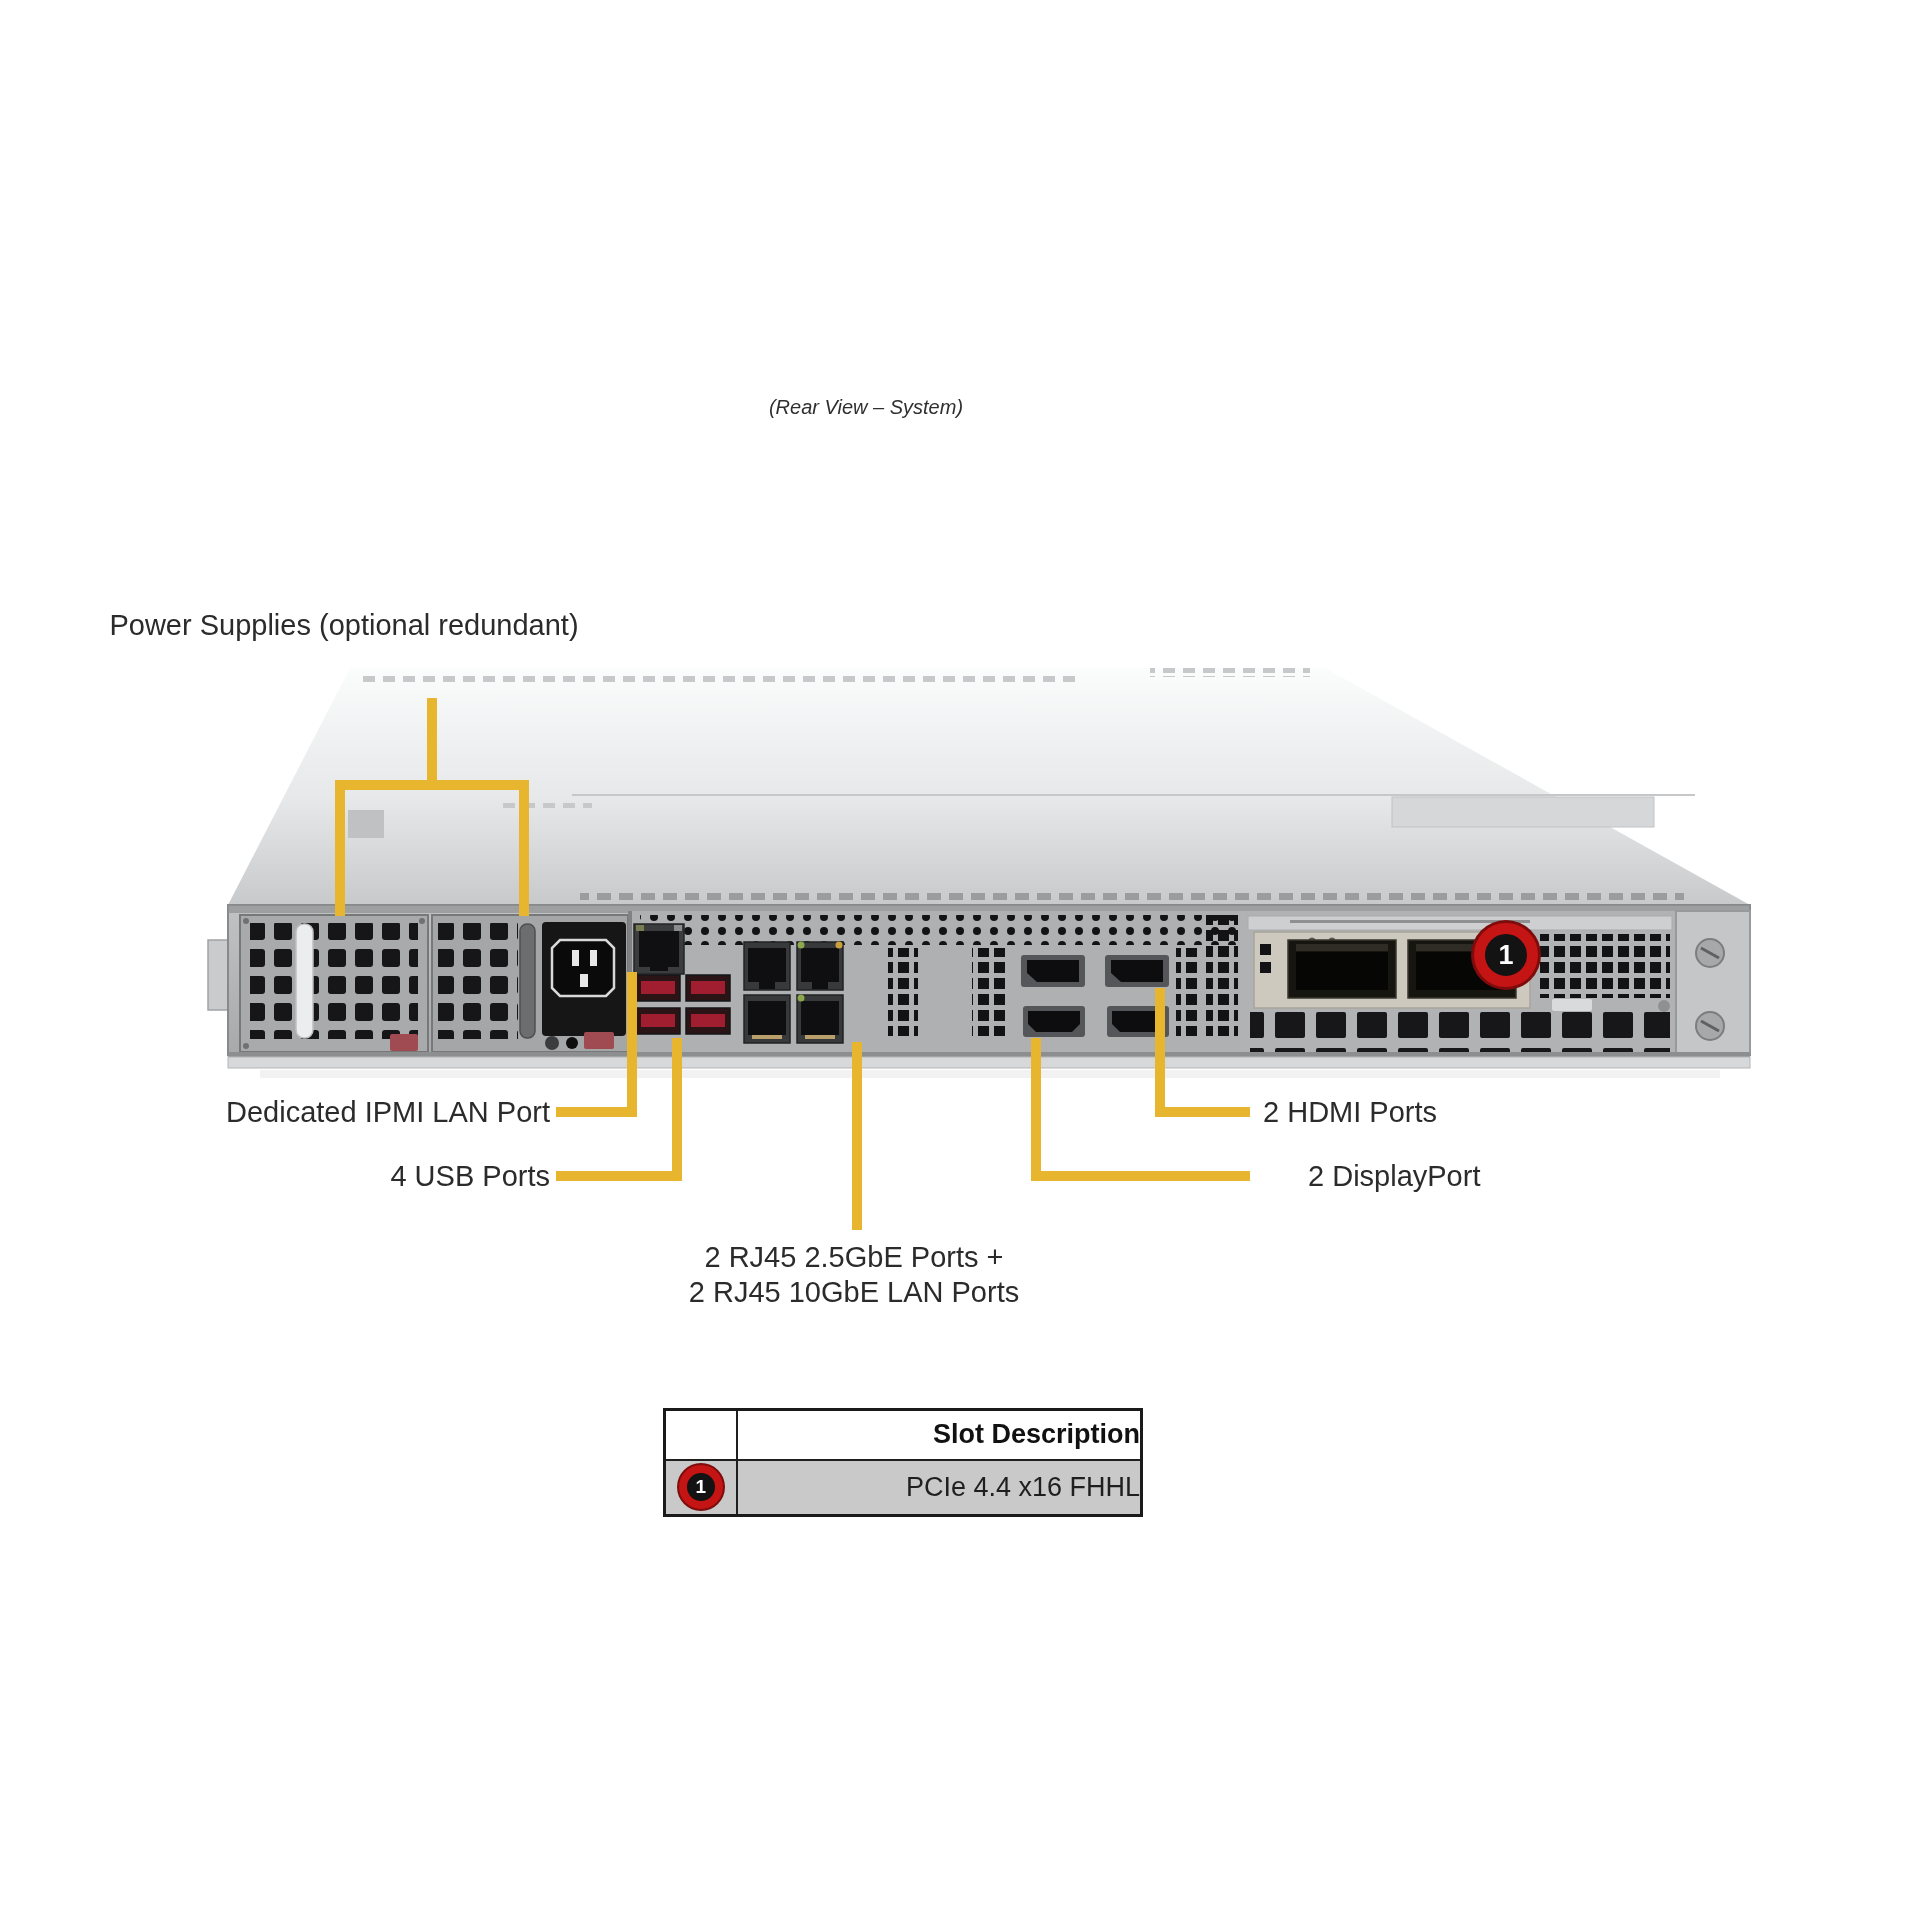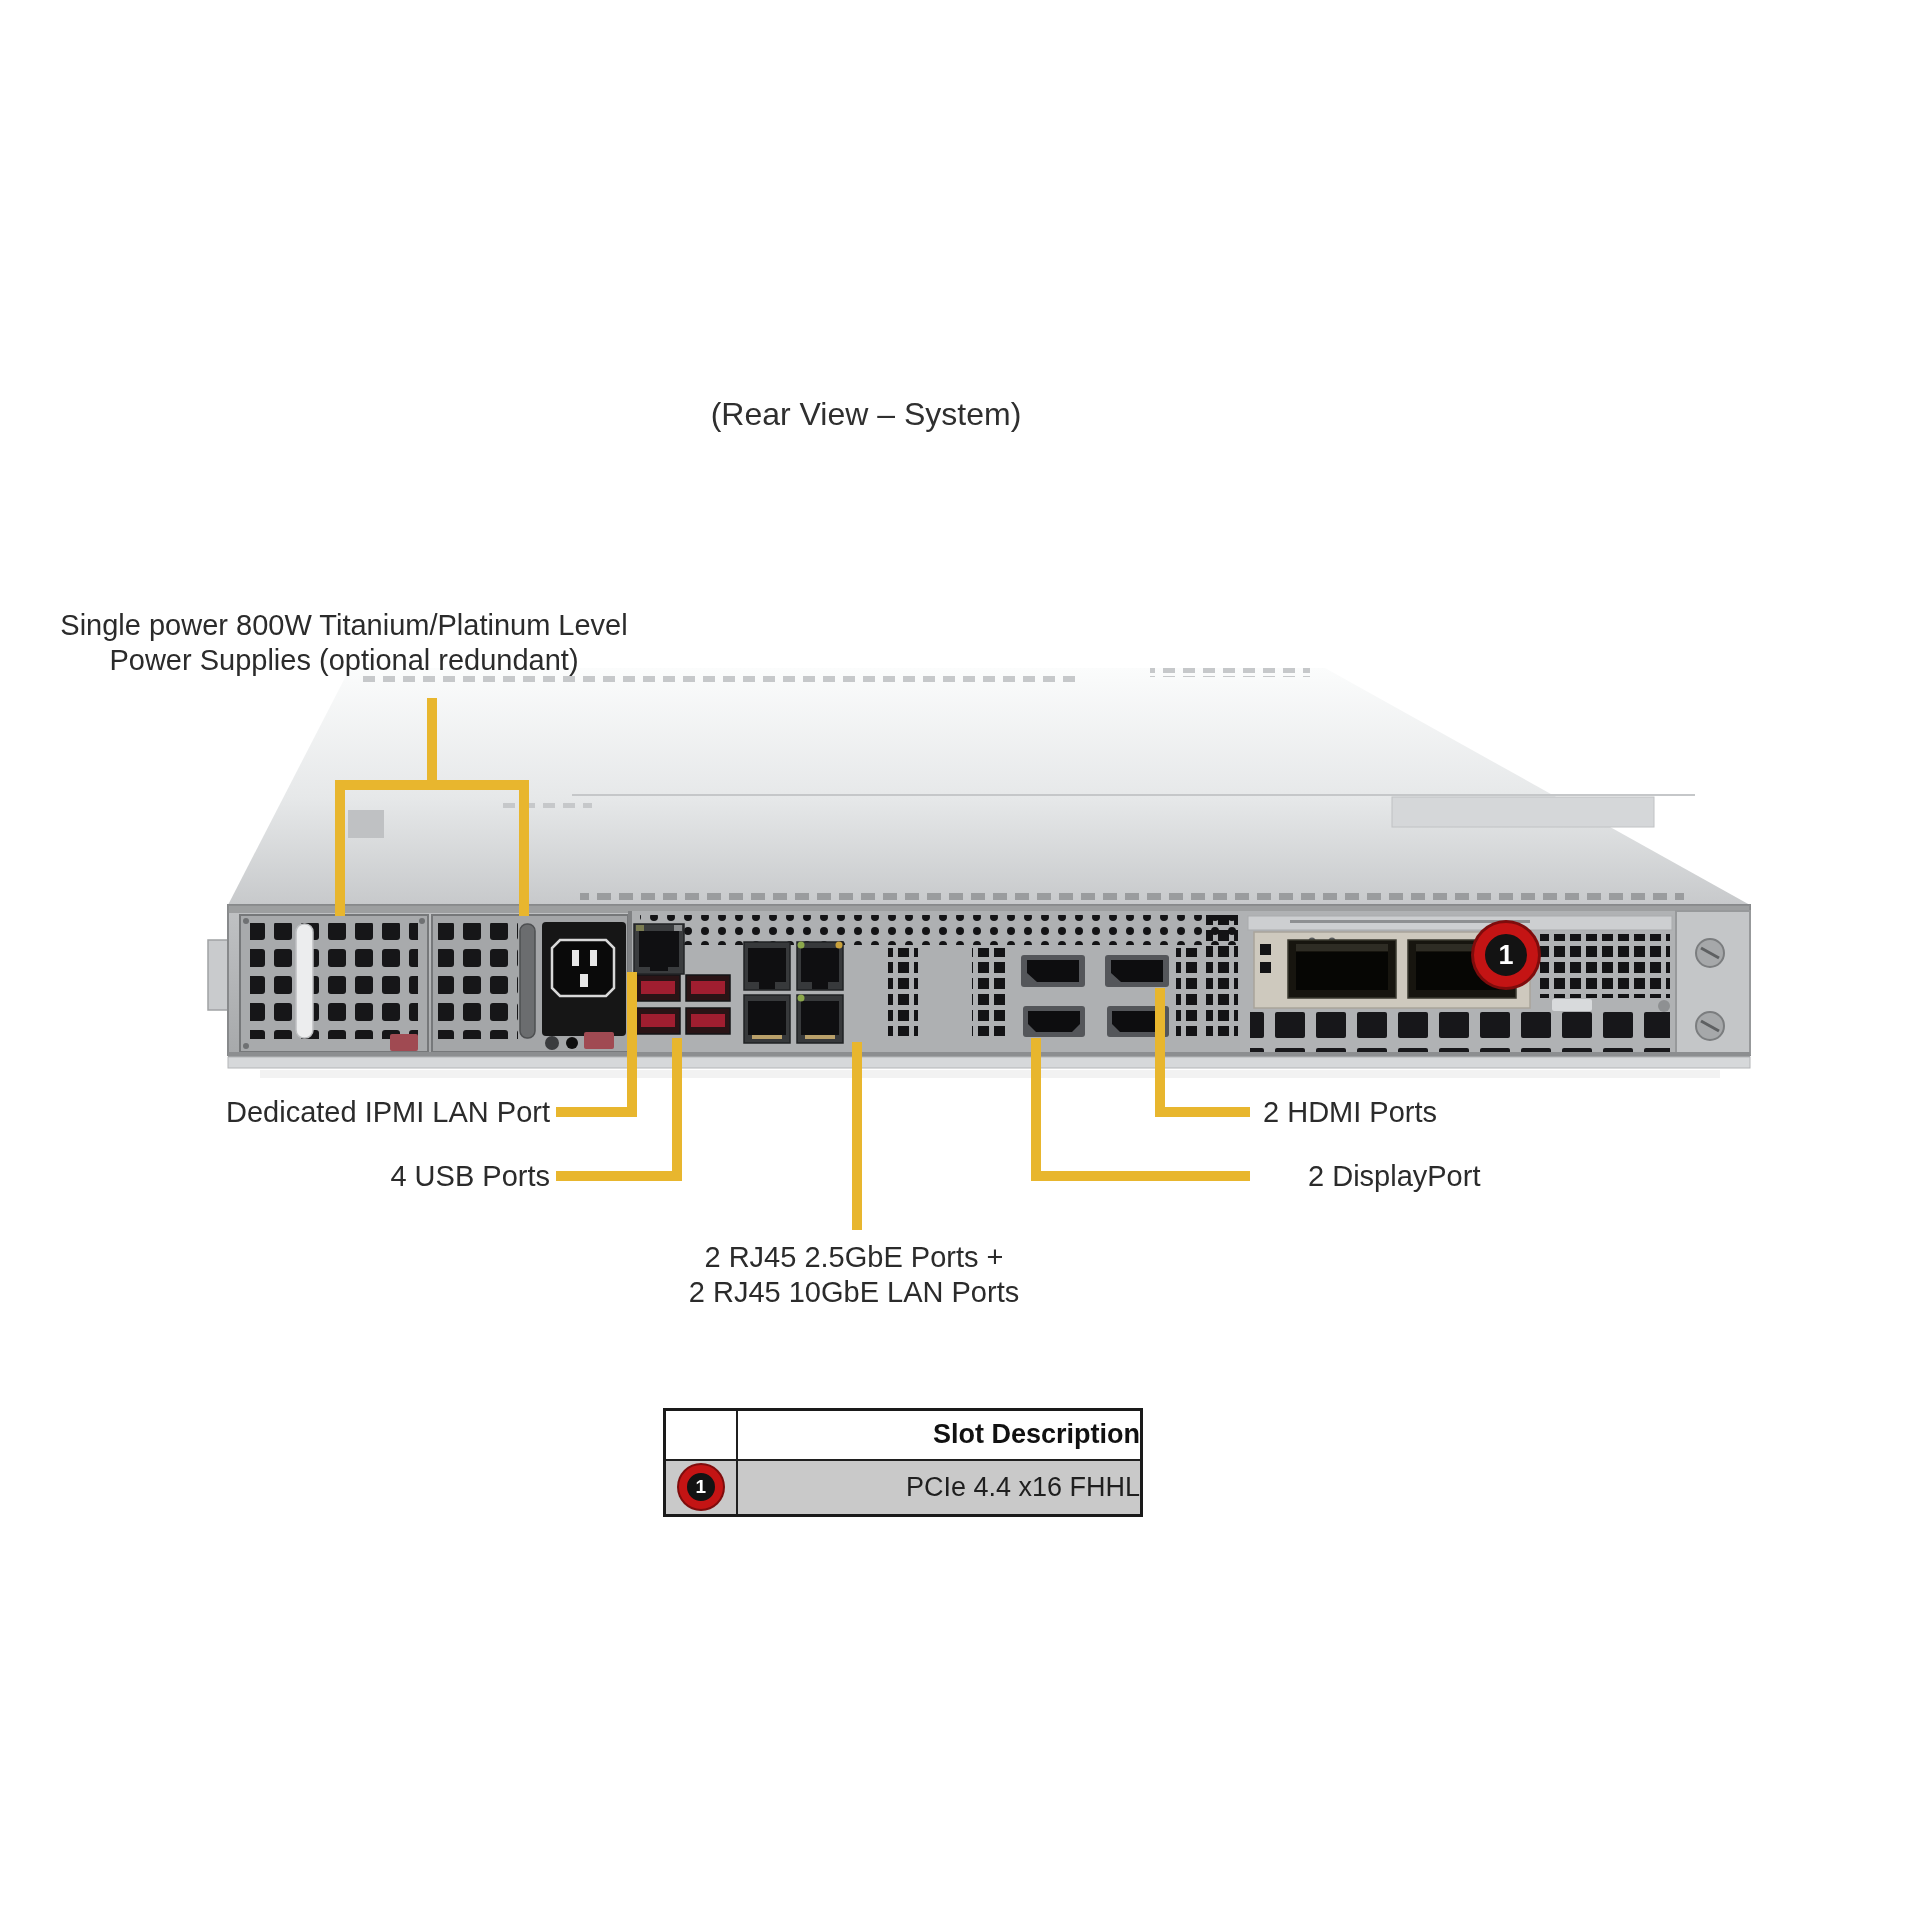--- a/index.html
+++ b/index.html
@@ -5,21 +5,21 @@
   :root{
     --callout:#E8B62E;
     --badge-red:#C41414;
     --row-bg:#C9C9C9;
     --ink:#2b2b2b;
   }
   *{box-sizing:border-box}
   html,body{margin:0;padding:0;background:#ffffff}
   body{width:1920px;height:1920px;position:relative;font-family:"Liberation Sans",sans-serif;color:var(--ink);overflow:hidden}
   .abs{position:absolute}
-  .title{font-size:32px;color:#2f2f2f;white-space:nowrap;transform:translateX(-50%)}
+  .title{font-style:italic;font-size:20px;color:#2f2f2f;white-space:nowrap;transform:translateX(-50%)}
   .lbl{font-size:29px;color:var(--ink);white-space:nowrap;line-height:35px}
   .lbl.center{text-align:center;transform:translateX(-50%)}
   .lbl.right{text-align:right}
   .badge{display:flex;align-items:center;justify-content:center;border-radius:50%;
          background:#131313;color:#fff;font-weight:bold;
          border:11px solid var(--badge-red);box-shadow:0 0 0 3px #7E0C0C}
   .badge.big{width:64px;height:64px;font-size:27px}
   .badge.small{width:44px;height:44px;font-size:19px;border-width:8px;box-shadow:0 0 0 2px #7E0C0C}
   table.slot{border-collapse:collapse;background:#fff}
   table.slot td,table.slot th{border:2px solid #1f1f1f;padding:0;text-align:right;vertical-align:middle}
@@ -243,21 +243,20 @@
     <path d="M677,1038 L677,1176 L556,1176"></path>
     <path d="M857,1042 L857,1230"></path>
     <path d="M1160,988 L1160,1112 L1250,1112"></path>
     <path d="M1036,1038 L1036,1176 L1250,1176"></path>
   </g>
 </svg>
 
 <div class="abs title" style="left:866px;top:396px">(Rear View – System)</div>
 
 <div class="abs lbl center" style="left:344px;top:608px">
-  <div>Single power 800W Titanium/Platinum Level</div>
   <div>Power Supplies (optional redundant)</div>
 </div>
 
 <div class="abs lbl right" style="left:190px;top:1095px;width:360px">Dedicated IPMI LAN Port</div>
 
 <div class="abs lbl right" style="left:190px;top:1159px;width:360px">4 USB Ports</div>
 
 <div class="abs lbl" style="left:1263px;top:1095px">2 HDMI Ports</div>
 
 <div class="abs lbl" style="left:1308px;top:1159px">2 DisplayPort</div>

